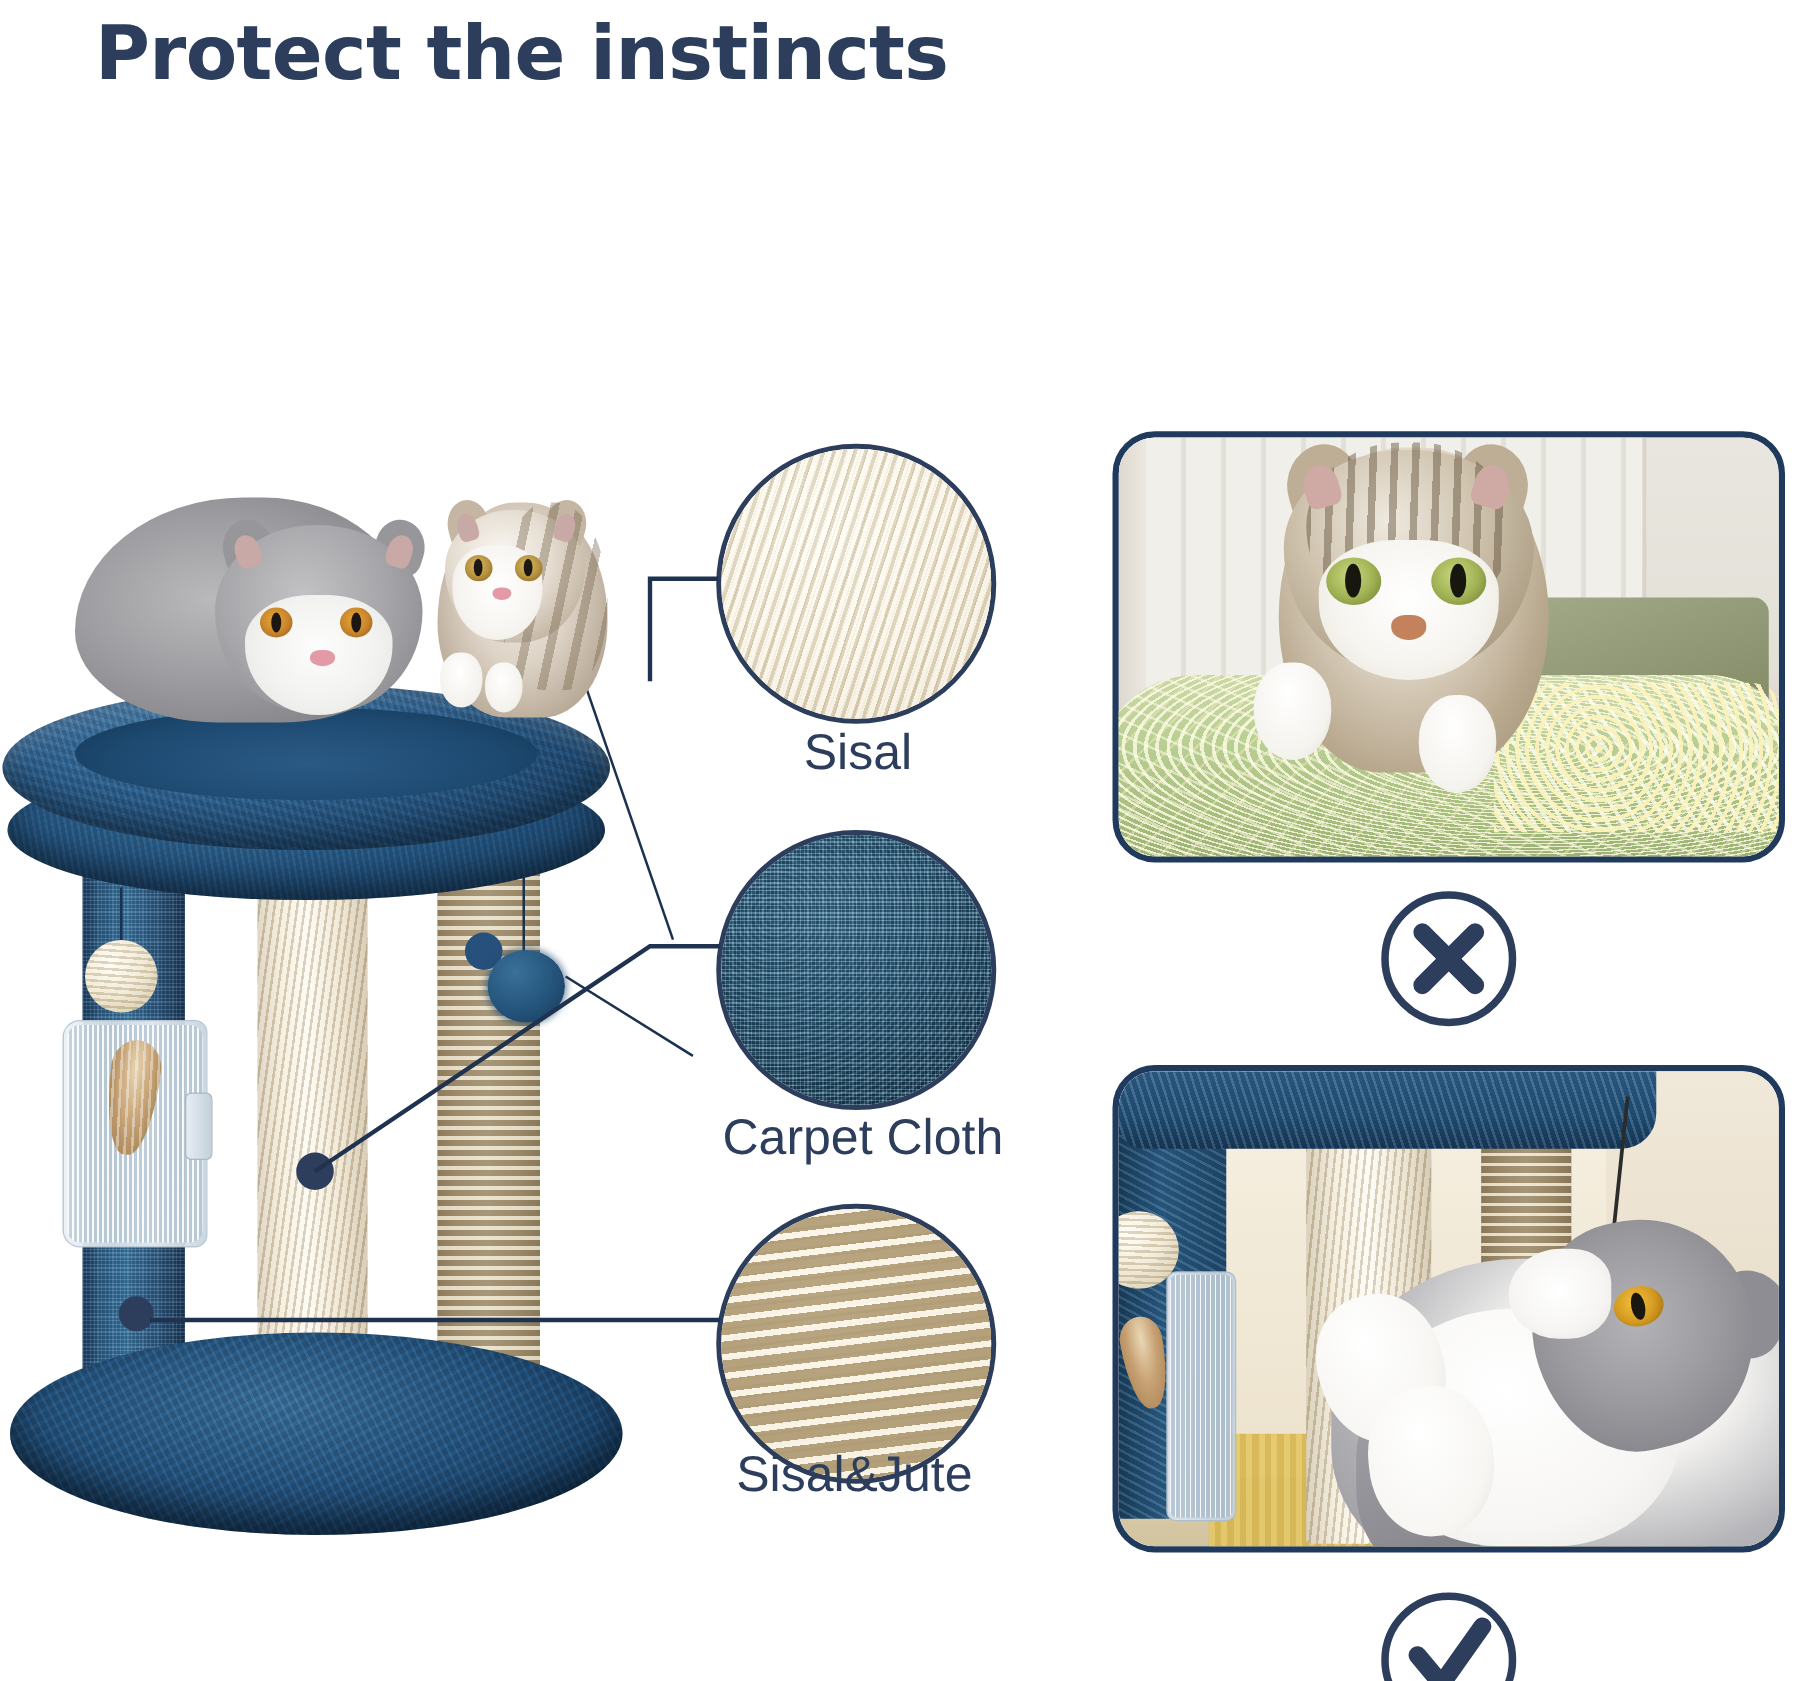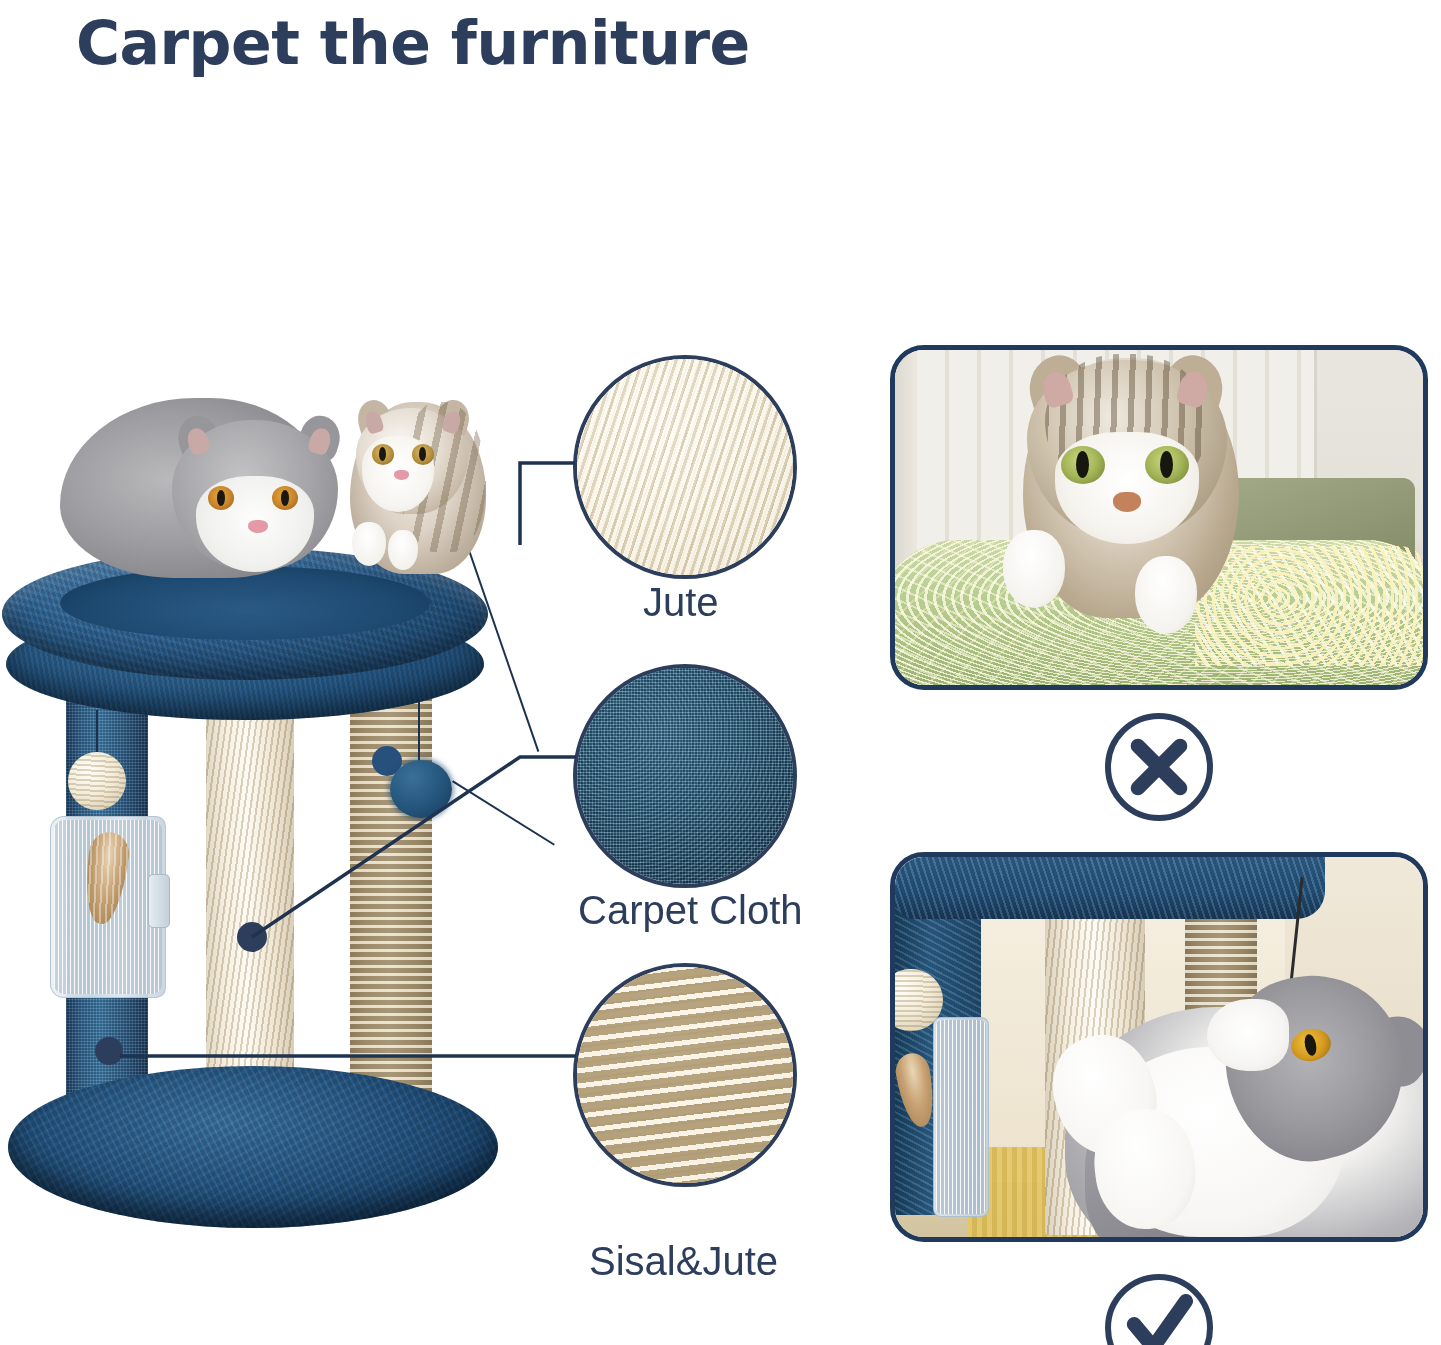--- a/index.html
+++ b/index.html
@@ -311,21 +311,21 @@
 
   .swatch-label {
     position:absolute;
     font-size:40px;
     color:#2c3e5c;
     white-space:nowrap;
     font-family:"Liberation Sans", sans-serif;
   }
   #label-1 { left:643px; top:580px; }
   #label-2 { left:578px; top:888px; }
-  #label-3 { left:589px; top:1239px; }
+  #label-3 { left:589px; top:1158px; }
 
   
   svg#connectors { position:absolute; left:0; top:0; width:1441px; height:1345px; pointer-events:none; }
 
   .dot-marker { fill:#2c3e5c; }
   .conn-line { stroke:#1f3350; stroke-width:3.5; fill:none; }
 
   
   .photo-panel {
     position:absolute;
@@ -552,21 +552,21 @@
   }
   #verdict-x    { left:1105px; top:713px; }
   #verdict-check{ left:1105px; top:1274px; }
 
   .verdict svg { display:block; width:100%; height:100%; }
 </style>
 </head>
 <body>
 
 <div id="header">
-  <div id="title">Carpet the furniture</div>
+  <div id="title">Protect the instincts</div>
 </div>
 
 <div id="product-photo">
 
   <div class="post post-carpet"></div>
   <div class="post post-sisal"></div>
   <div class="post post-jute"></div>
 
   <div class="base"></div>
 
@@ -612,21 +612,21 @@
   <div class="eye tr"></div>
   <div class="pupil tr"></div>
   <div class="nose-pink t"></div>
   <div class="paw p1"></div>
   <div class="paw p2"></div>
 </div>
 
 <div class="swatch swatch-1">
   <div class="tex-sisal"></div>
 </div>
-<div class="swatch-label" id="label-1">Jute</div>
+<div class="swatch-label" id="label-1">Sisal</div>
 
 <div class="swatch swatch-2">
   <div class="tex-carpet"></div>
 </div>
 <div class="swatch-label" id="label-2">Carpet Cloth</div>
 
 <div class="swatch swatch-3">
   <div class="tex-jute"></div>
 </div>
 <div class="swatch-label" id="label-3">Sisal&amp;Jute</div>

